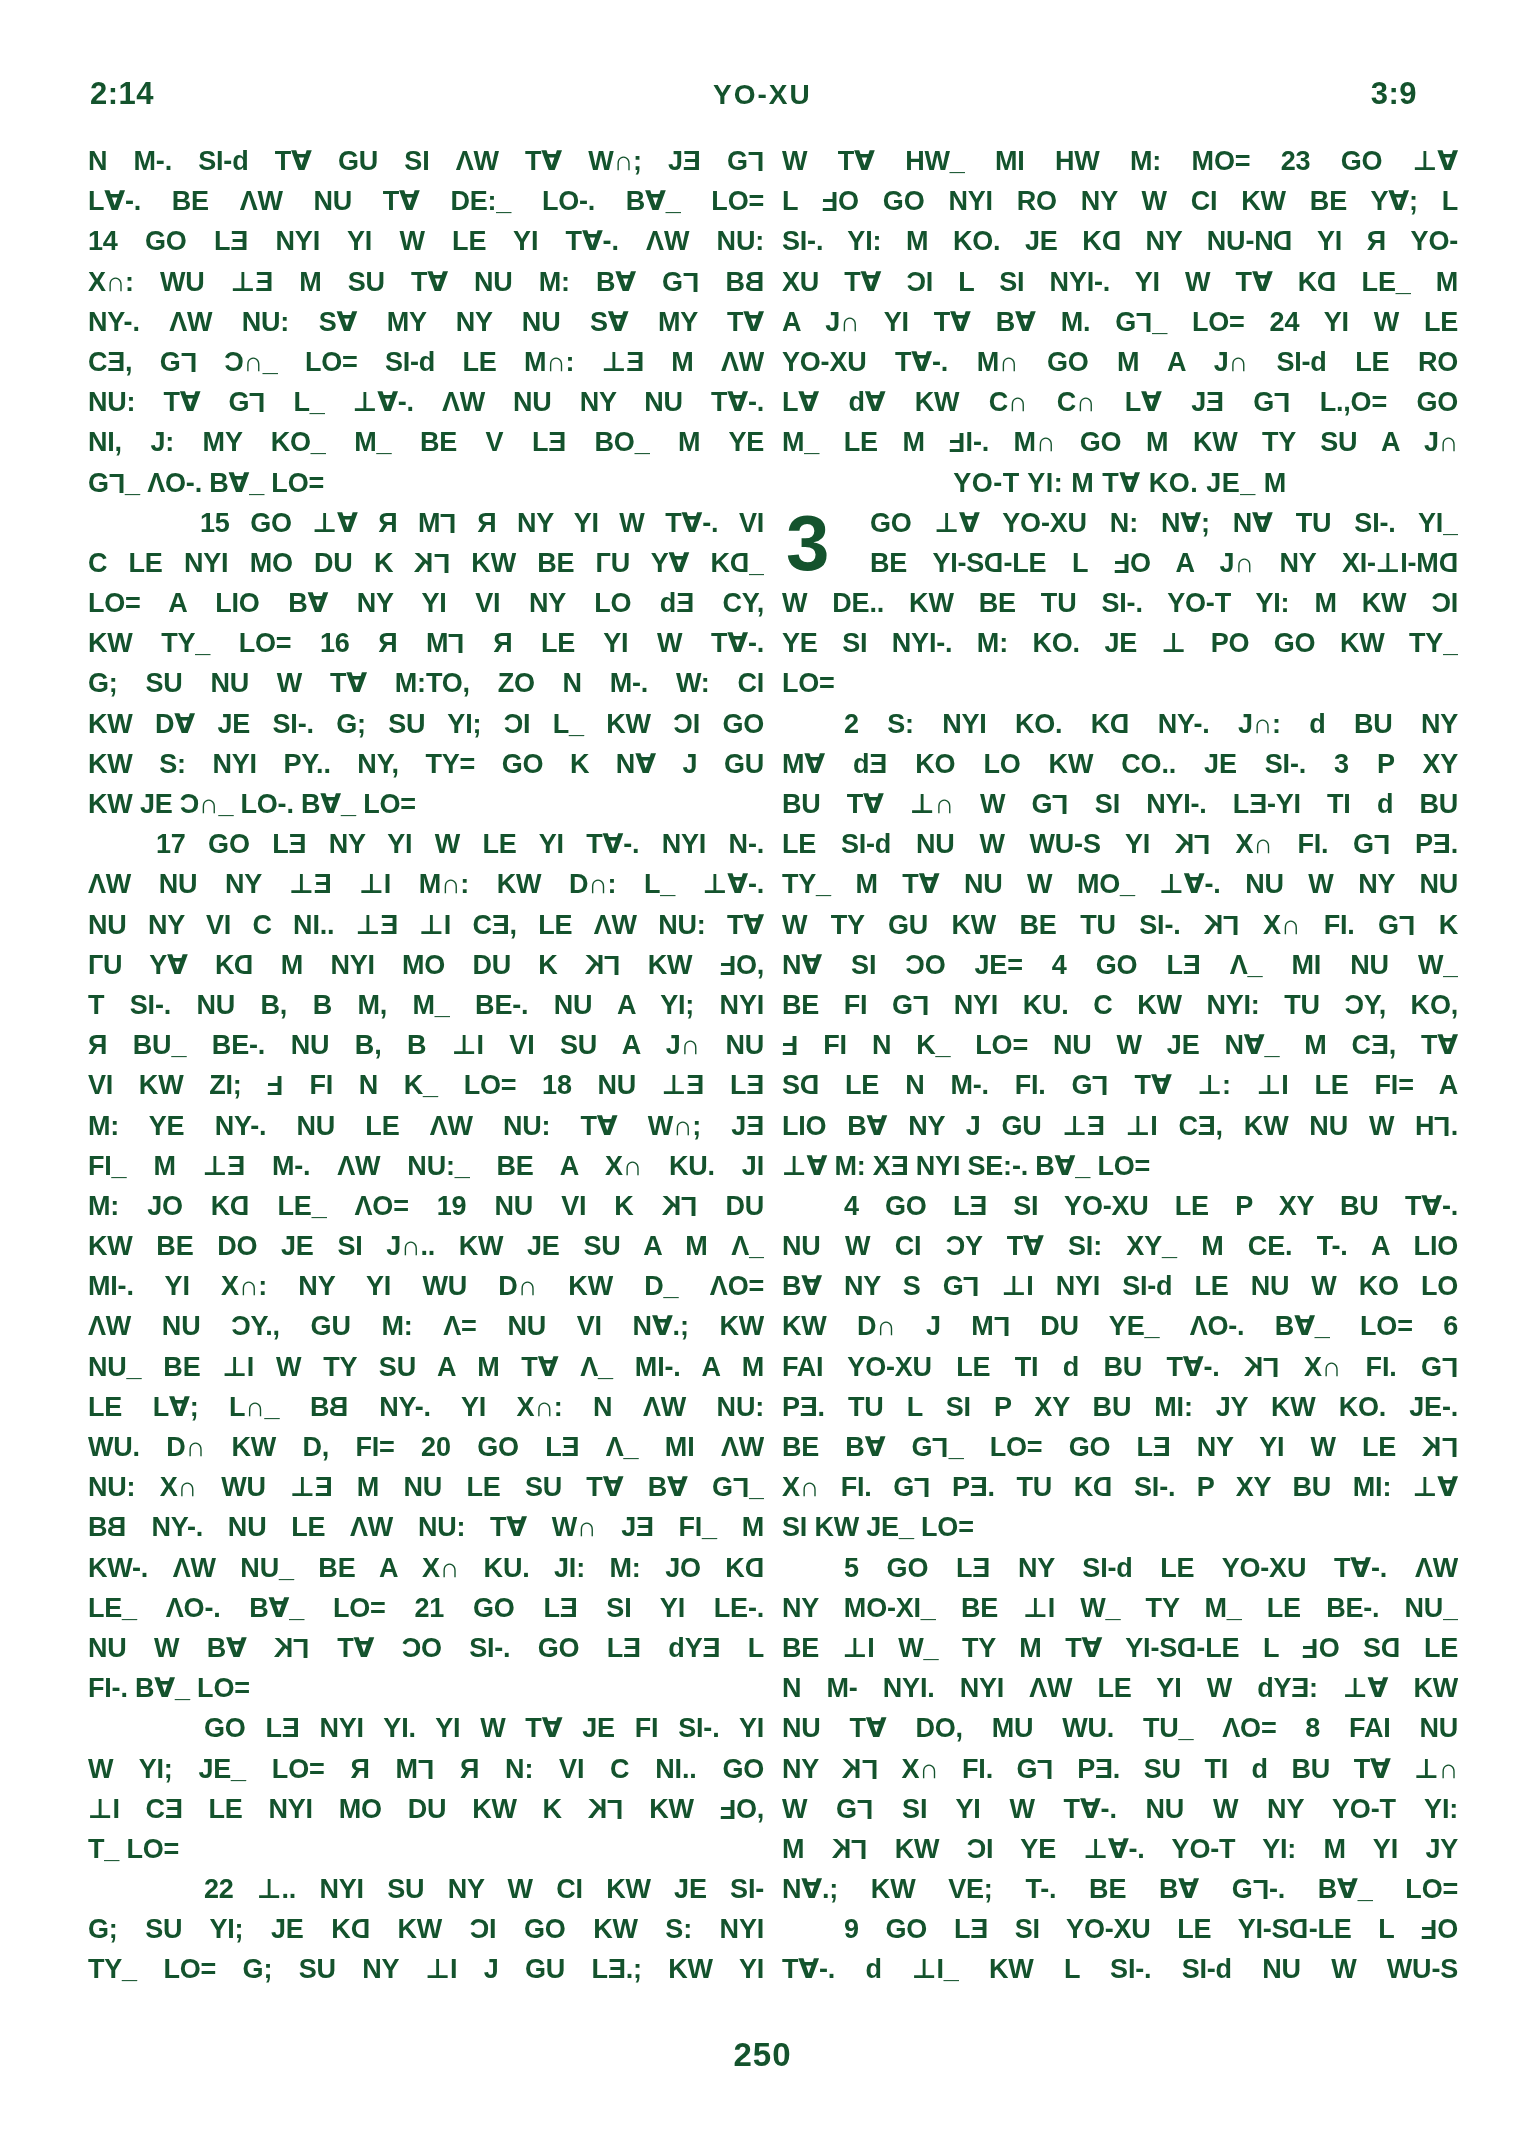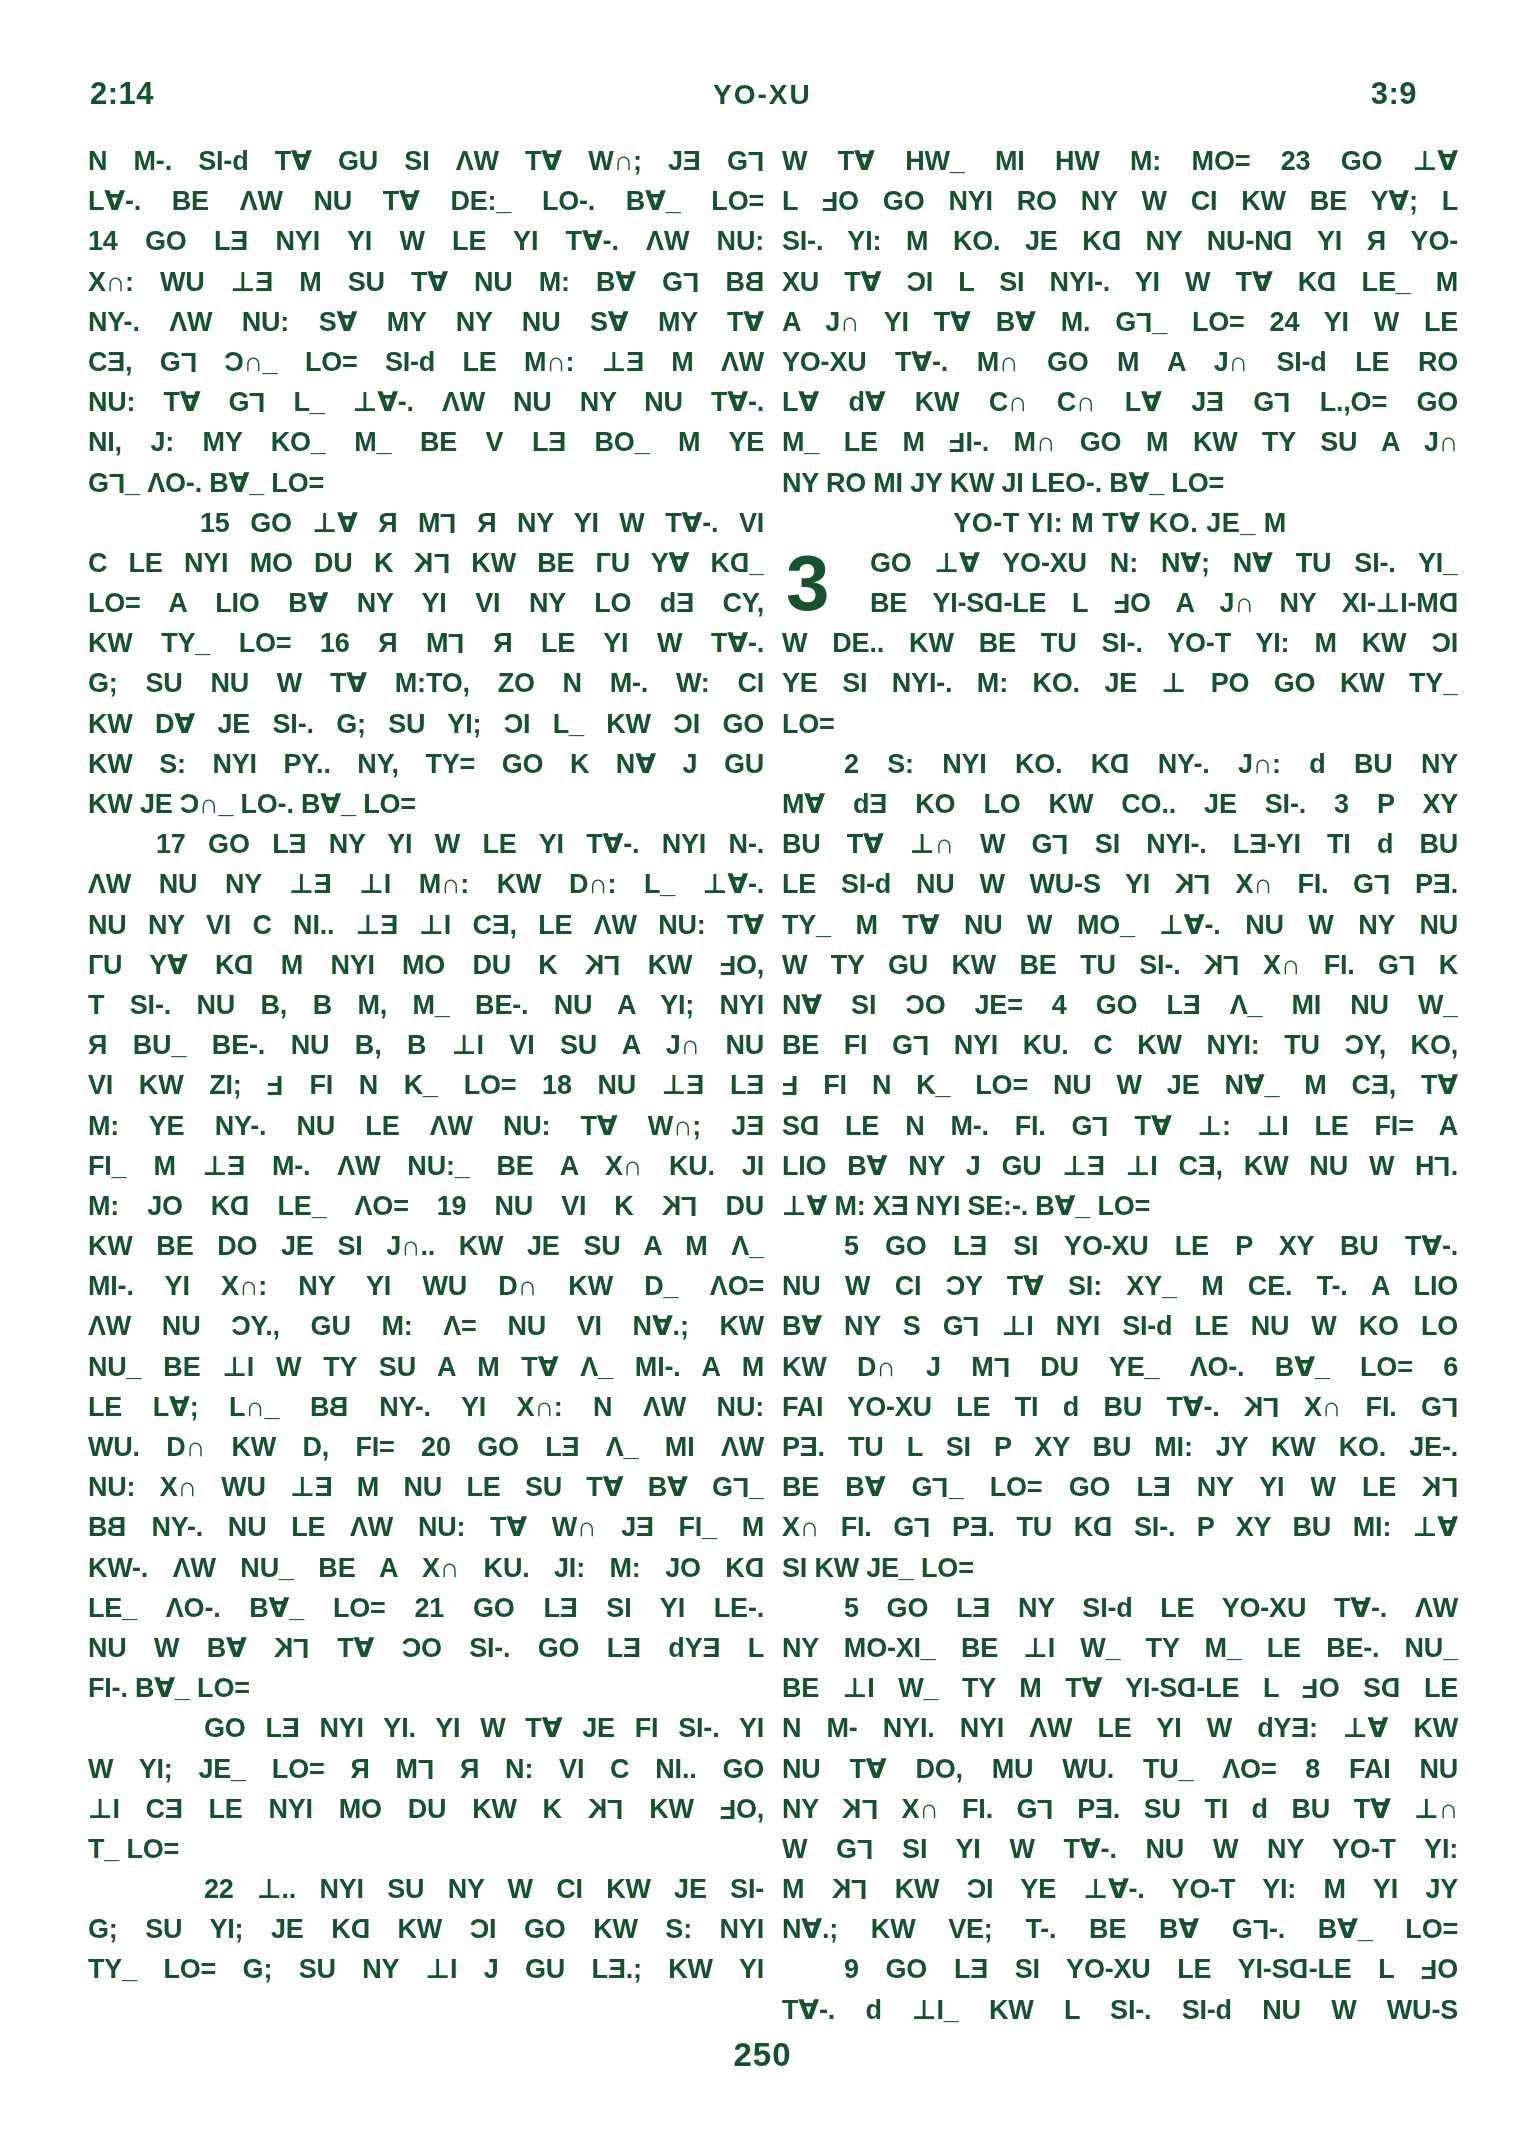--- a/index.html
+++ b/index.html
@@ -109,21 +109,20 @@
     </div>
   <div class="col colR" id="colR">
       <div class="line">W T∀ HW_ MI HW M: MO= 23 GO ⊥∀</div>
       <div class="line">L <span class="rx">F</span>O GO NYI RO NY W CI KW BE Y∀; L</div>
       <div class="line">SI-. YI: M KO. JE K<span class="mx">D</span> NY NU-N<span class="mx">D</span> YI Я YO-</div>
       <div class="line">XU T∀ ƆI L SI NYI-. YI W T∀ K<span class="mx">D</span> LE_ M</div>
       <div class="line">A J∩ YI T∀ B∀ M. G<span class="rx">L</span>_ LO= 24 YI W LE</div>
       <div class="line">YO-XU T∀-. M∩ GO M A J∩ SI-d LE RO</div>
       <div class="line">L∀ d∀ KW C∩ C∩ L∀ JƎ G<span class="rx">L</span> L.,O= GO</div>
       <div class="line">M_ LE M <span class="rx">F</span>I-. M∩ GO M KW TY SU A J∩</div>
-      <div class="line end">NY RO MI JY KW JI LEO-. B∀_ LO=</div>
       <div class="line heading">YO-T YI: M T∀ KO. JE_ M</div>
       <div class="chap">
         <span class="chapnum">3</span>
         <div class="line">GO ⊥∀ YO-XU N: N∀; N∀ TU SI-. YI_</div>
         <div class="line">BE YI-S<span class="mx">D</span>-LE L <span class="rx">F</span>O A J∩ NY XI-⊥I-M<span class="mx">D</span></div>
       </div>
       <div class="line">W DE.. KW BE TU SI-. YO-T YI: M KW ƆI</div>
       <div class="line">YE SI NYI-. M: KO. JE ⊥ PO GO KW TY_</div>
       <div class="line end">LO=</div>
       <div class="line" style="padding-left: 62px;">2 S: NYI KO. K<span class="mx">D</span> NY-. J∩: d BU NY</div>
@@ -131,21 +130,21 @@
       <div class="line">BU T∀ ⊥∩ W G<span class="rx">L</span> SI NYI-. LƎ-YI TI d BU</div>
       <div class="line">LE SI-d NU W WU-S YI <span class="mx">K</span><span class="rx">L</span> X∩ FI. G<span class="rx">L</span> PƎ.</div>
       <div class="line">TY_ M T∀ NU W MO_ ⊥∀-. NU W NY NU</div>
       <div class="line">W TY GU KW BE TU SI-. <span class="mx">K</span><span class="rx">L</span> X∩ FI. G<span class="rx">L</span> K</div>
       <div class="line">N∀ SI ƆO JE= 4 GO LƎ Λ_ MI NU W_</div>
       <div class="line">BE FI G<span class="rx">L</span> NYI KU. C KW NYI: TU ƆY, KO,</div>
       <div class="line"><span class="rx">F</span> FI N K_ LO= NU W JE N∀_ M CƎ, T∀</div>
       <div class="line">S<span class="mx">D</span> LE N M-. FI. G<span class="rx">L</span> T∀ ⊥: ⊥I LE FI= A</div>
       <div class="line">LIO B∀ NY J GU ⊥Ǝ ⊥I CƎ, KW NU W H<span class="rx">L</span>.</div>
       <div class="line end">⊥∀ M: XƎ NYI SE:-. B∀_ LO=</div>
-      <div class="line" style="padding-left: 62px;">5 GO LƎ SI YO-XU LE P XY BU T∀-.</div>
+      <div class="line" style="padding-left: 62px;">4 GO LƎ SI YO-XU LE P XY BU T∀-.</div>
       <div class="line">NU W CI ƆY T∀ SI: XY_ M CE. T-. A LIO</div>
       <div class="line">B∀ NY S G<span class="rx">L</span> ⊥I NYI SI-d LE NU W KO LO</div>
       <div class="line">KW D∩ J M<span class="rx">L</span> DU YE_ ΛO-. B∀_ LO= 6</div>
       <div class="line">FAI YO-XU LE TI d BU T∀-. <span class="mx">K</span><span class="rx">L</span> X∩ FI. G<span class="rx">L</span></div>
       <div class="line">PƎ. TU L SI P XY BU MI: JY KW KO. JE-.</div>
       <div class="line">BE B∀ G<span class="rx">L</span>_ LO= GO LƎ NY YI W LE <span class="mx">K</span><span class="rx">L</span></div>
       <div class="line">X∩ FI. G<span class="rx">L</span> PƎ. TU K<span class="mx">D</span> SI-. P XY BU MI: ⊥∀</div>
       <div class="line end">SI KW JE_ LO=</div>
       <div class="line" style="padding-left: 62px;">5 GO LƎ NY SI-d LE YO-XU T∀-. ΛW</div>
       <div class="line">NY MO-XI_ BE ⊥I W_ TY M_ LE BE-. NU_</div>

